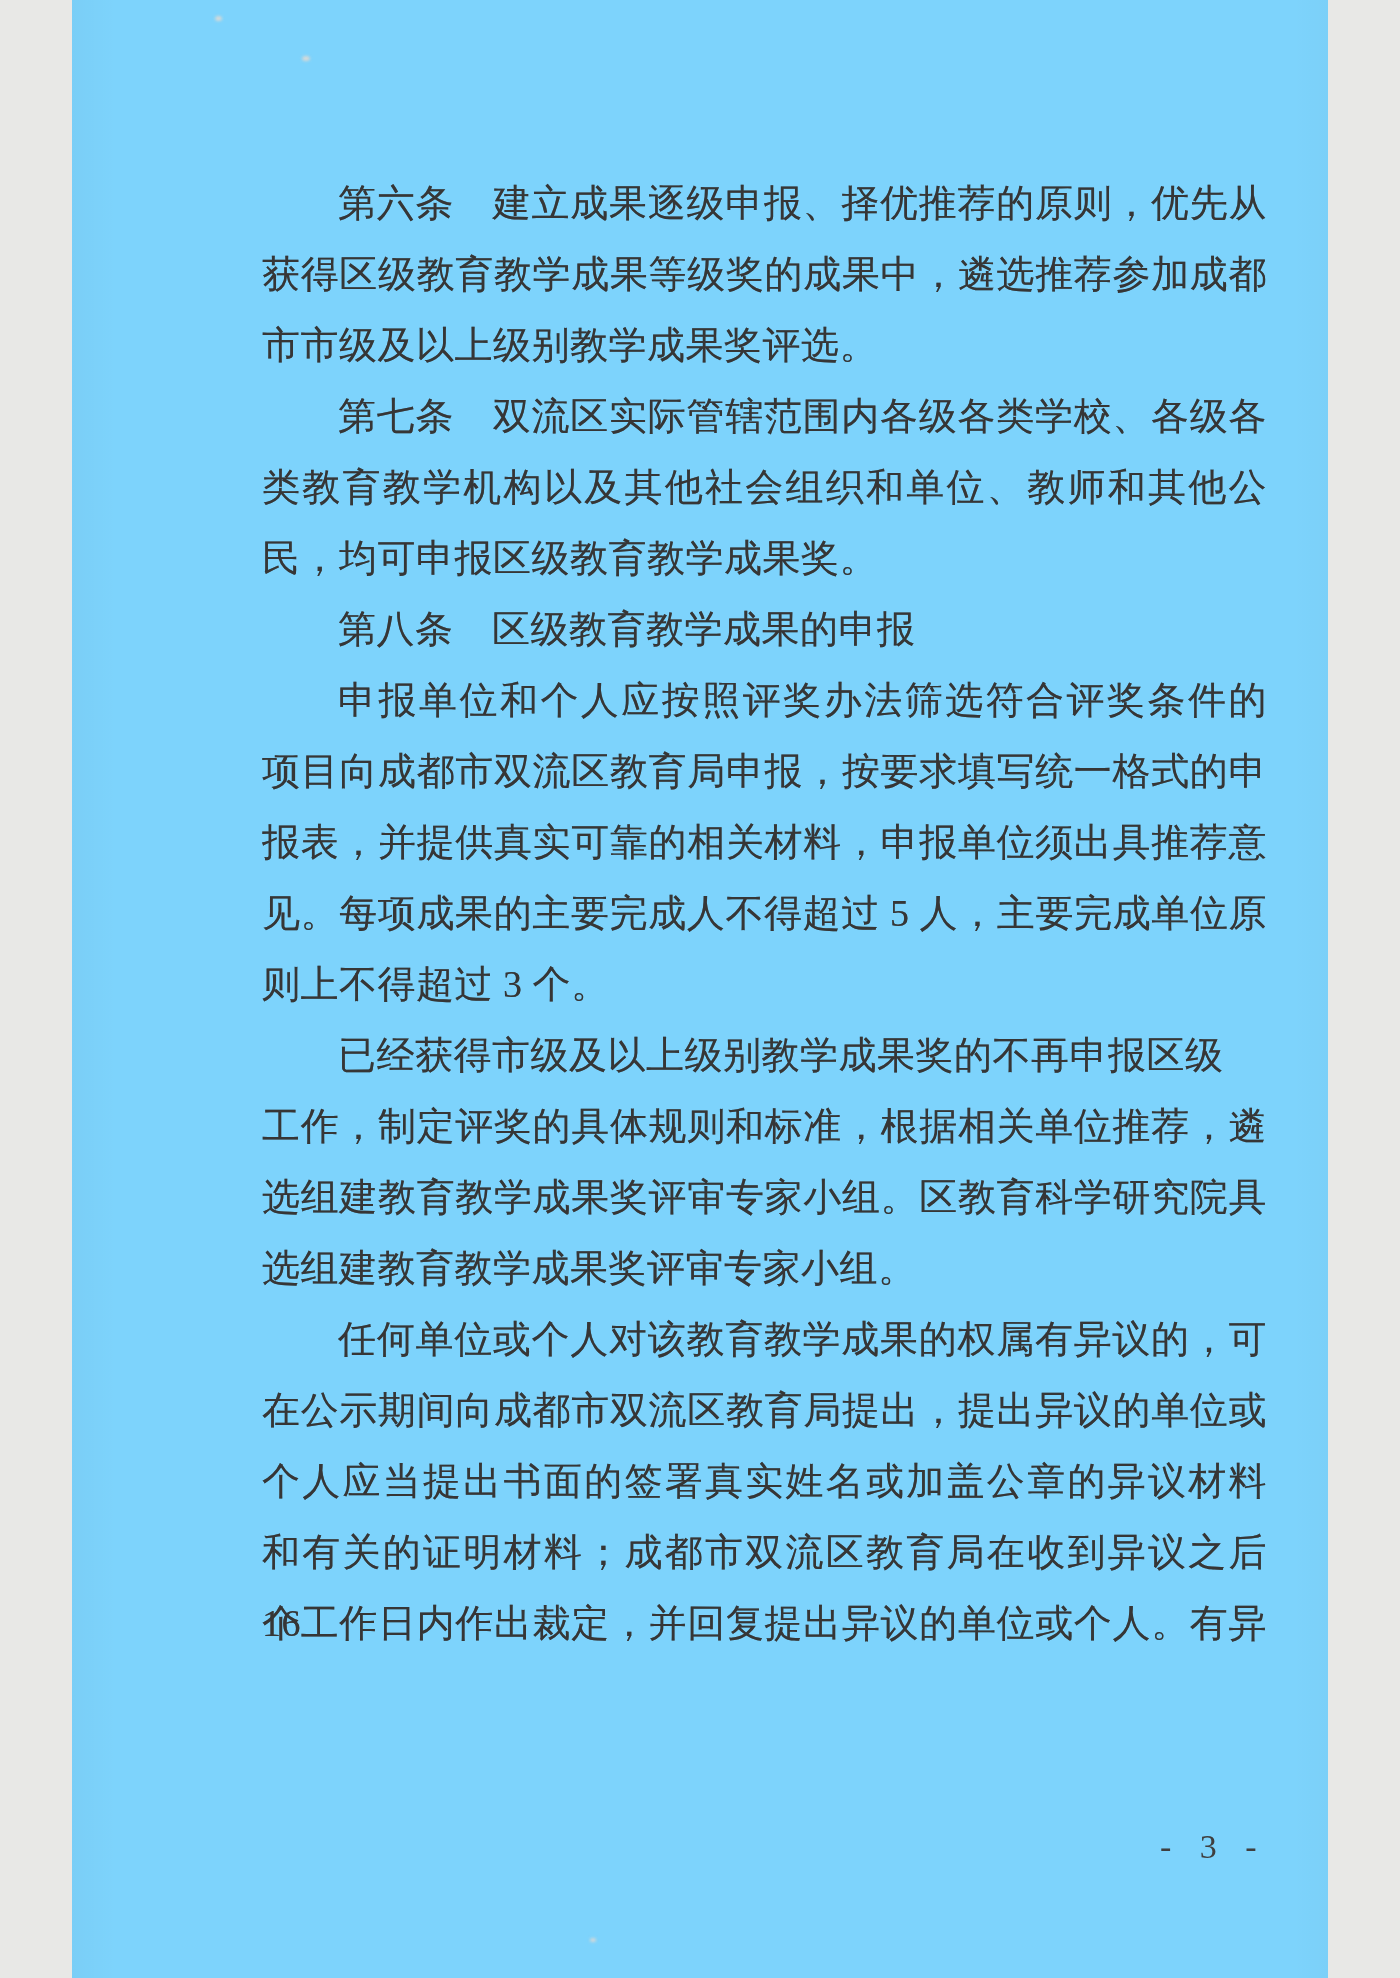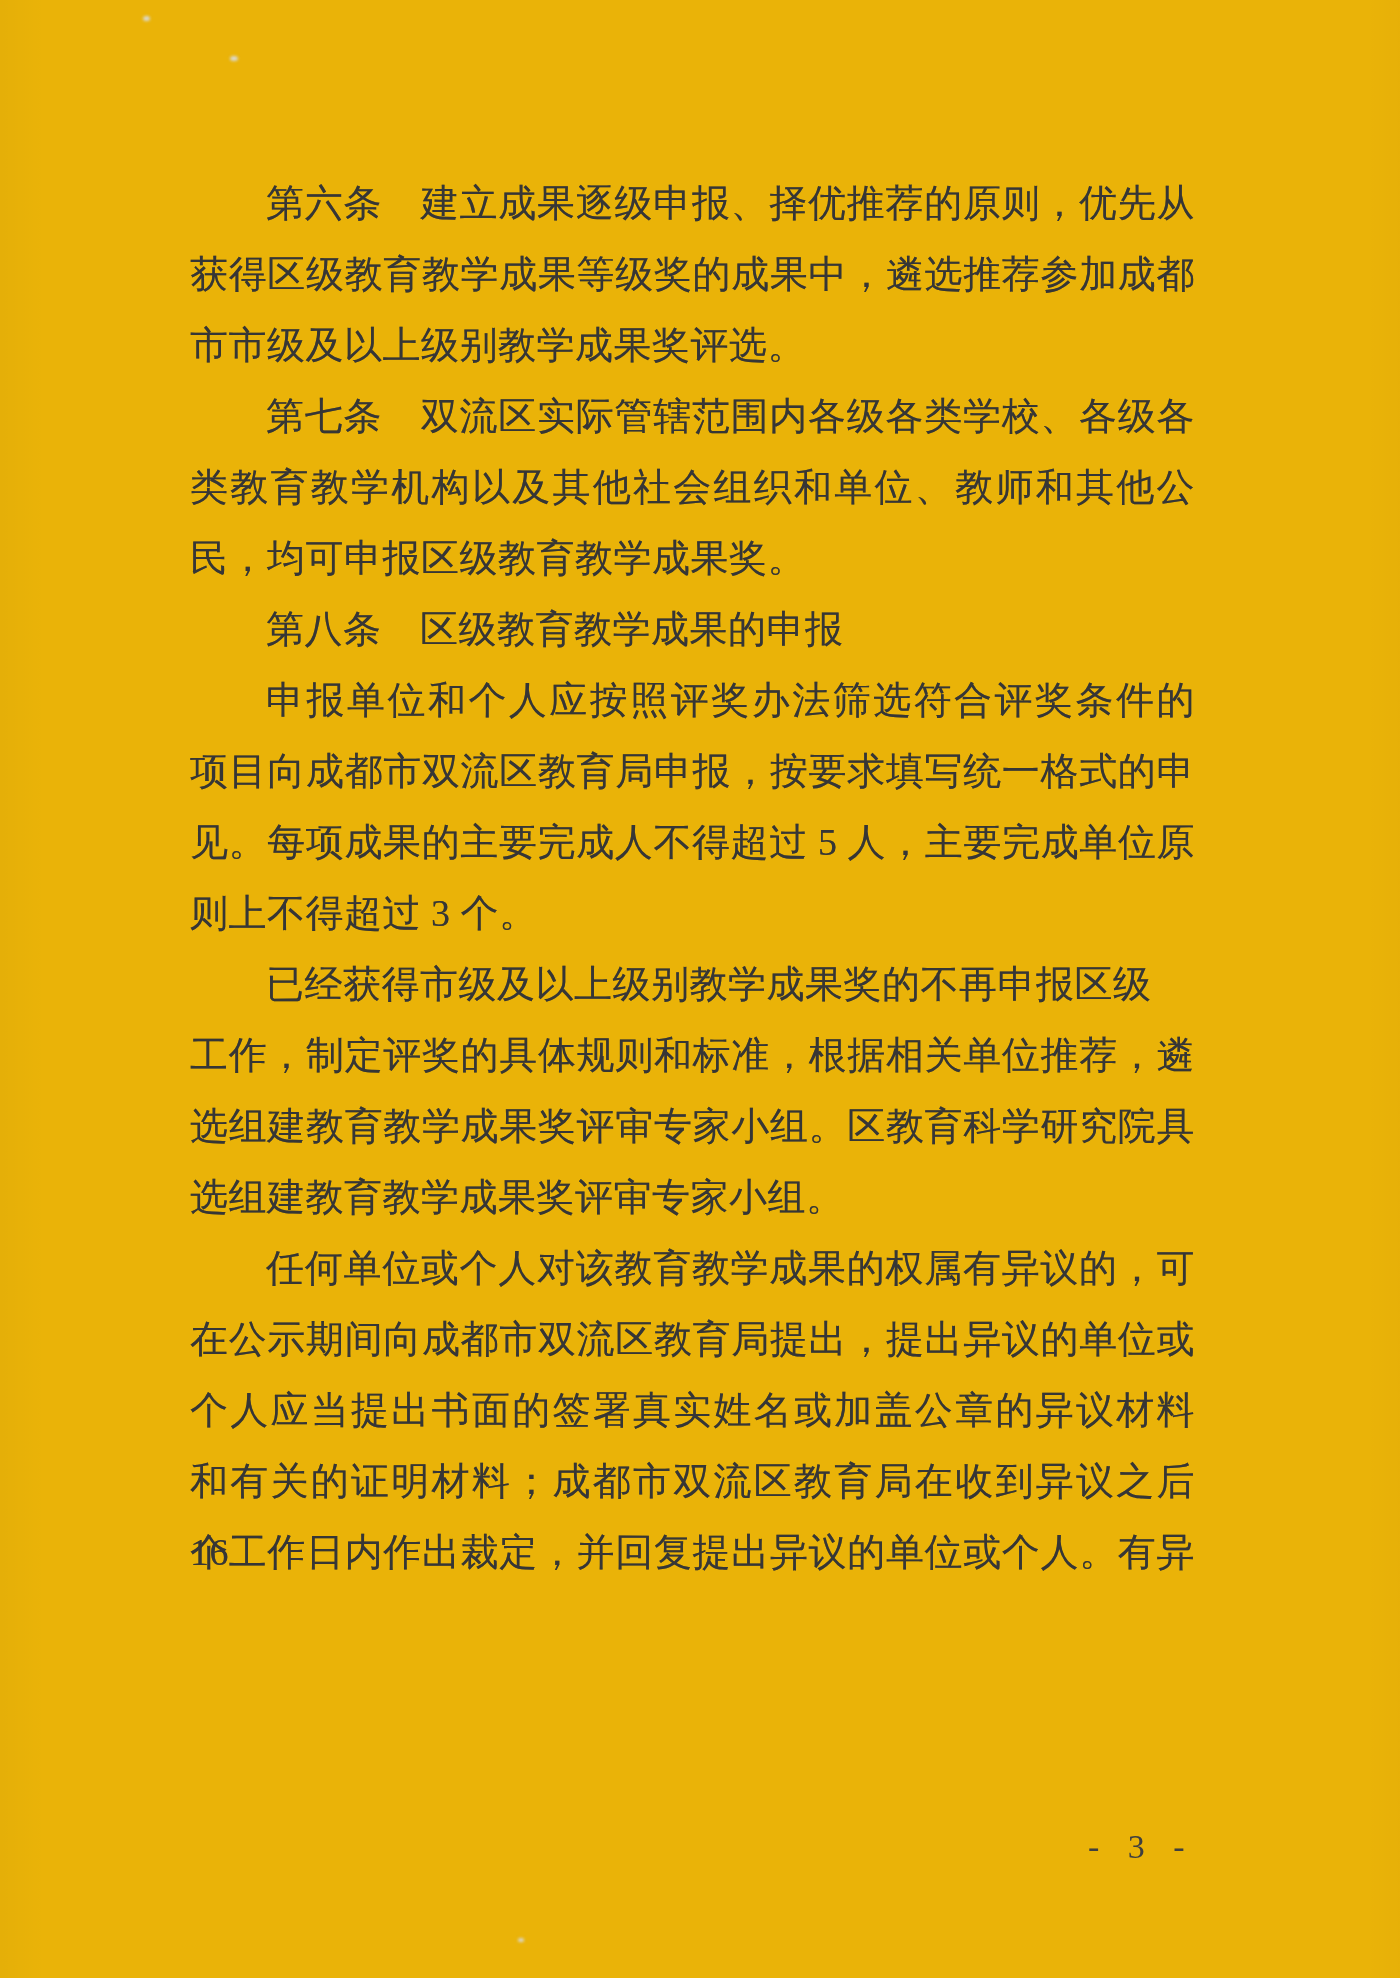--- a/index.html
+++ b/index.html
@@ -2,24 +2,24 @@
 <html><head>
 <meta charset="utf-8">
 <style>
   html, body {
     margin: 0;
     padding: 0;
     background: #e8e8e6;
   }
   .page {
     position: relative;
-    width: 1400px;
+    width: 1256px;
     height: 1978px;
     margin: 0 auto;
-    background: #eab308;
+    background: #7dd3fc;
     overflow: hidden;
     font-family: "Liberation Serif", "DejaVu Serif", serif;
     color: #363636;
   }
   
   .page::before {
     content: "";
     position: absolute;
     inset: 0;
     background:
@@ -80,20 +80,21 @@
   <div class="body-text">
       <div class="line indent justify">第六条　建立成果逐级申报、择优推荐的原则，优先从</div>
       <div class="line justify">获得区级教育教学成果等级奖的成果中，遴选推荐参加成都</div>
       <div class="line">市市级及以上级别教学成果奖评选。</div>
       <div class="line indent justify">第七条　双流区实际管辖范围内各级各类学校、各级各</div>
       <div class="line justify">类教育教学机构以及其他社会组织和单位、教师和其他公</div>
       <div class="line">民，均可申报区级教育教学成果奖。</div>
       <div class="line indent">第八条　区级教育教学成果的申报</div>
       <div class="line indent justify">申报单位和个人应按照评奖办法筛选符合评奖条件的</div>
       <div class="line justify">项目向成都市双流区教育局申报，按要求填写统一格式的申</div>
+      <div class="line justify">报表，并提供真实可靠的相关材料，申报单位须出具推荐意</div>
       <div class="line justify">见。每项成果的主要完成人不得超过 5 人，主要完成单位原</div>
       <div class="line">则上不得超过 3 个。</div>
       <div class="line indent">已经获得市级及以上级别教学成果奖的不再申报区级</div>
       <div class="line justify">工作，制定评奖的具体规则和标准，根据相关单位推荐，遴</div>
       <div class="line justify">选组建教育教学成果奖评审专家小组。区教育科学研究院具</div>
       <div class="line">选组建教育教学成果奖评审专家小组。</div>
       <div class="line indent justify">任何单位或个人对该教育教学成果的权属有异议的，可</div>
       <div class="line justify">在公示期间向成都市双流区教育局提出，提出异议的单位或</div>
       <div class="line justify">个人应当提出书面的签署真实姓名或加盖公章的异议材料</div>
       <div class="line justify">和有关的证明材料；成都市双流区教育局在收到异议之后 16</div>

